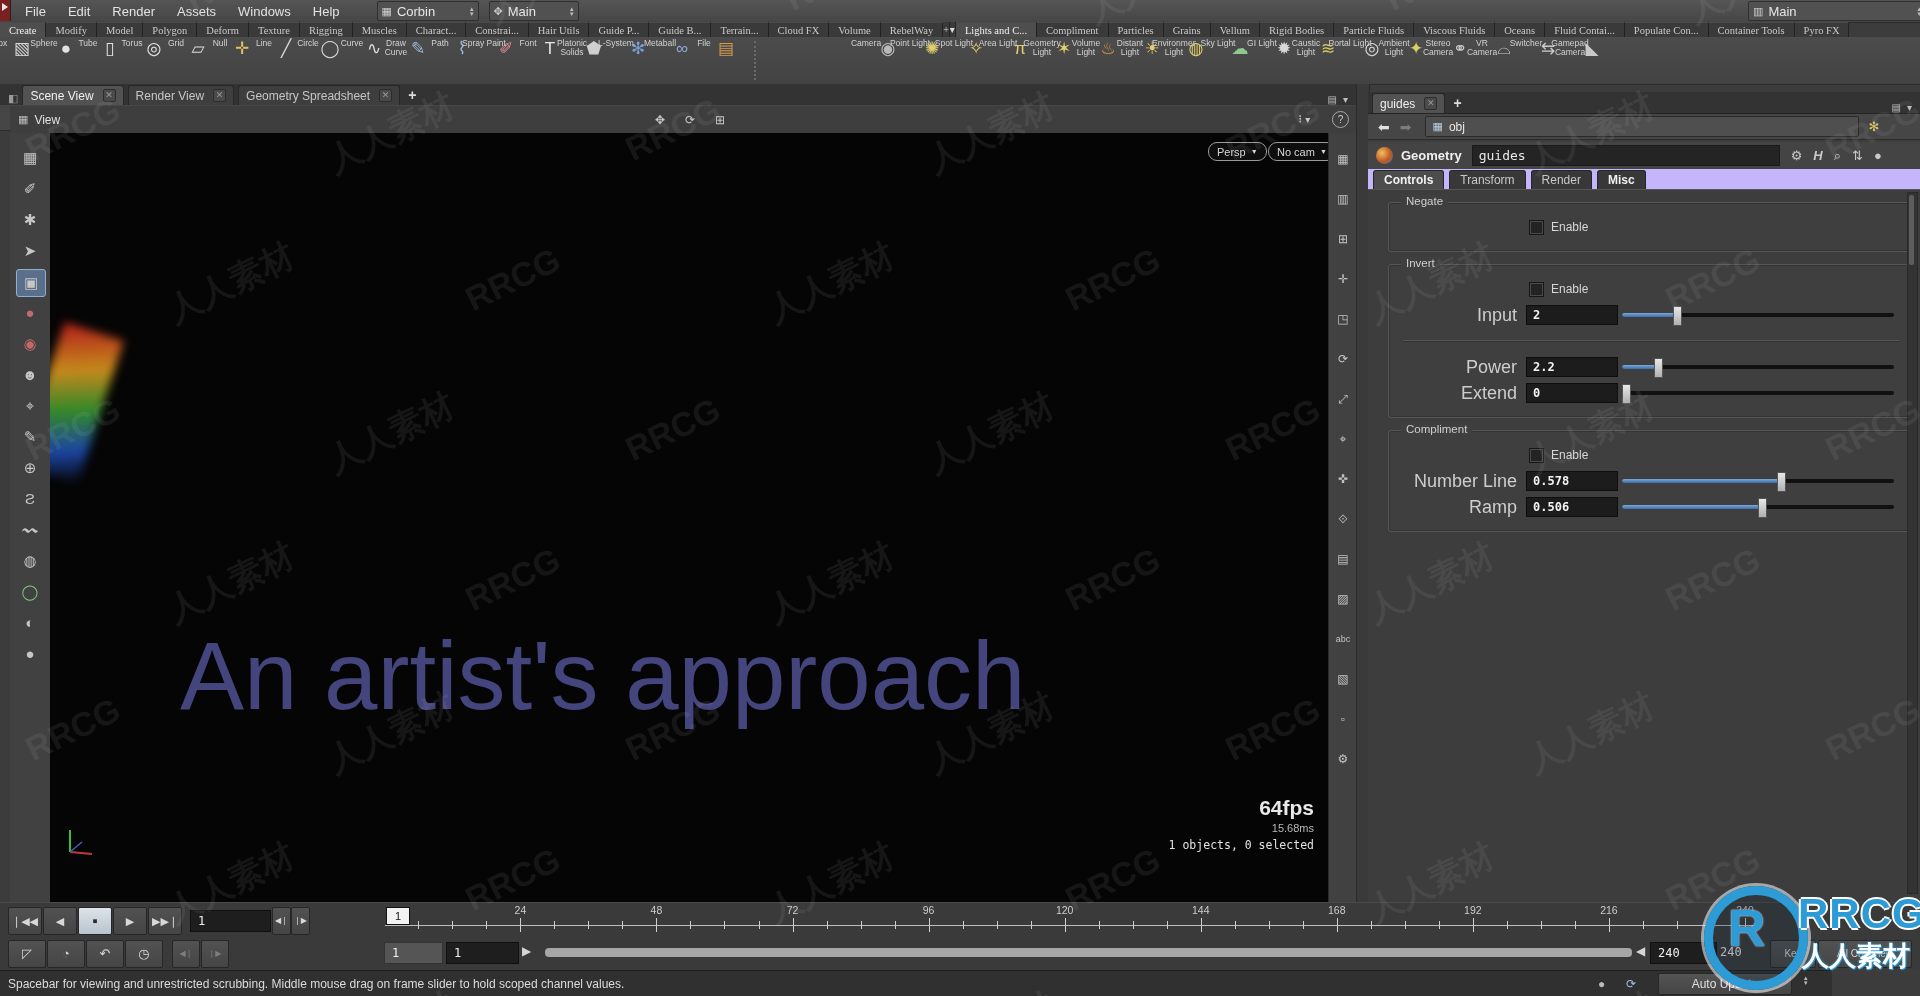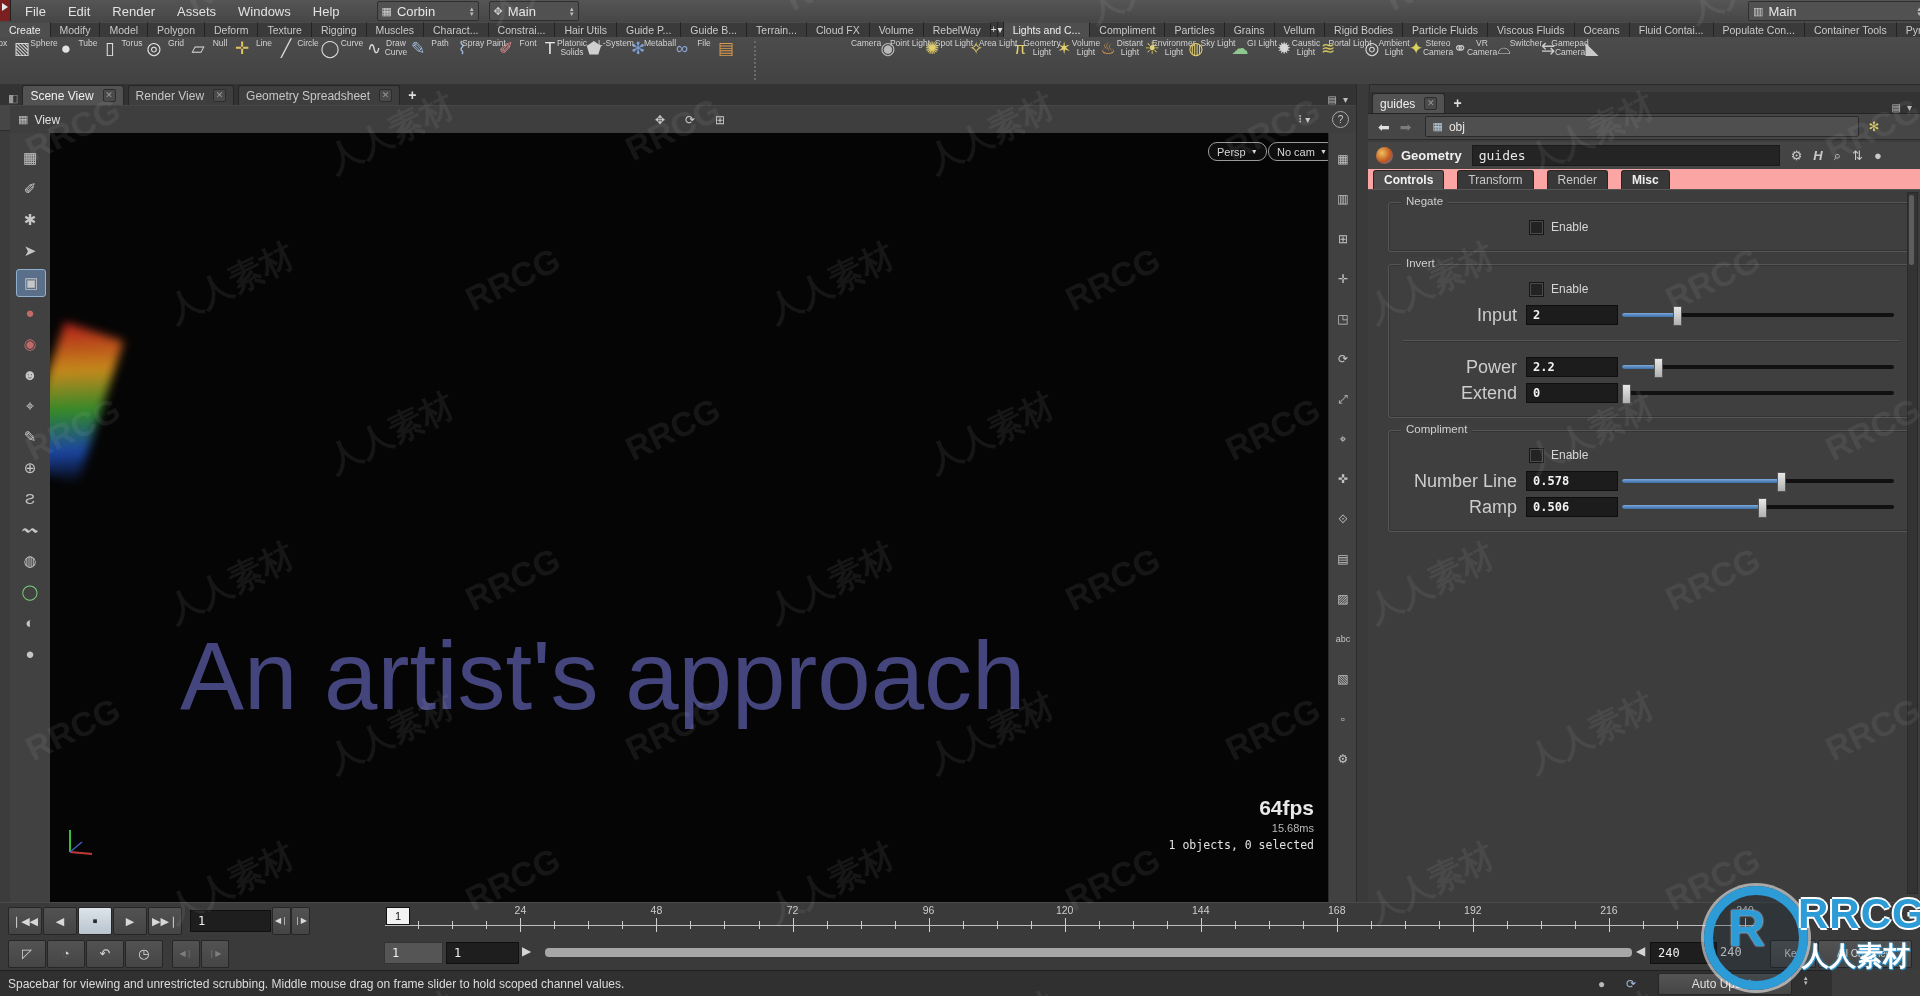--- a/index.html
+++ b/index.html
@@ -16,21 +16,21 @@
   .menu-item{padding:0 11px;font-size:13px;color:#e2e2e2;}
   .combo{display:flex;align-items:center;height:18px;background:#515151;border:1px solid #2f2f2f;
          border-radius:2px;padding:0 4px;margin-left:10px;color:#e6e6e6;font-size:13px;}
   .combo .cicon{margin-right:5px;font-size:11px;color:#cfcfcf;}
   .spin{display:inline-flex;flex-direction:column;line-height:5px;font-size:7px;color:#bfbfbf;margin-left:8px;}
   #corner-badge{left:0;top:0;width:10px;height:21px;background:#7a2020;border-right:1px solid #222;}
   #corner-badge:after{content:"";position:absolute;left:2px;top:3px;border-left:6px solid #e8e8e8;
       border-top:4px solid transparent;border-bottom:4px solid transparent;}
 
   
-  #shelftabs{left:0;top:22px;width:1768px;height:15px;background:#a21caf;display:flex;}
+  #shelftabs{left:0;top:22px;width:1768px;height:15px;background:#a21caf;display:flex;font-family:Liberation Serif, serif;}
   .stab{height:15px;line-height:15px;padding:0 9px;font-size:10.5px;color:#c9c9c9;background:#3a3a3a;
         border-right:1px solid #232323;border-top:1px solid #4a4a4a;white-space:nowrap;}
   .stab.active{background:#4e4e4e;color:#efefef;}
   .stab-btn{width:18px;text-align:center;color:#ddd;background:#3a3a3a;border-right:1px solid #232323;
         height:15px;line-height:15px;font-size:10px;}
   #shelftools{left:0;top:37px;width:1920px;height:47px;background:linear-gradient(#4c4c4c,#424242);
         border-bottom:1px solid #2a2a2a;display:flex;}
   .tool{width:44px;display:flex;flex-direction:column;align-items:center;padding-top:2px;}
   .tool .tglyph{font-size:17px;height:20px;line-height:20px;}
   .tool .tlabel{font-size:8.5px;color:#d2d2d2;text-align:center;line-height:9px;margin-top:1px;
@@ -88,21 +88,21 @@
   #rpane{left:1368px;top:92px;width:552px;height:818px;background:#3d3d3d;}
   #rp-header{position:absolute;left:0;top:50px;width:552px;height:27px;background:#444;border-bottom:1px solid #2a2a2a;
         display:flex;align-items:center;}
   #rp-node-icon{width:17px;height:17px;margin-left:8px;border-radius:50%;
         background:radial-gradient(circle at 35% 35%,#f0c060,#c05820 55%,#5070b0 90%);}
   #rp-node-type{font-weight:bold;color:#f0f0f0;font-size:13px;margin-left:8px;}
   #rp-node-name{margin-left:10px;width:300px;height:19px;background:#242424;border:1px solid #1a1a1a;
         color:#e8e8e8;font-family:"DejaVu Sans Mono",monospace;font-size:13px;display:flex;align-items:center;padding-left:6px;}
   .hdr-icon{color:#c9c9c9;font-size:13px;margin-left:11px;}
   #rp-paramtabs{position:absolute;left:0;top:77px;width:552px;height:20px;display:flex;align-items:flex-end;
-        border-bottom:1px solid #555;background:#fca5a5;gap:8px;}
+        border-bottom:1px solid #555;background:#c4b5fd;}
   .rtab{height:18px;line-height:18px;padding:0 10px;margin-left:5px;background:#383838;border:1px solid #262626;
         border-bottom:none;border-radius:3px 3px 0 0;color:#c8c8c8;font-size:12px;}
   .rtab.active{background:#4d4d4d;color:#f2f2f2;font-weight:bold;}
   .rtab.bold{font-weight:bold;color:#eee;}
   .pgroup{position:absolute;left:20px;width:524px;border:1px solid #565656;border-radius:3px;background:#3f3f3f;
         box-shadow:inset 0 0 0 1px #343434;}
   .pgroup .gtitle{position:absolute;left:12px;top:-8px;background:#3f3f3f;padding:0 5px;color:#cfcfcf;font-size:11.5px;}
   .prow{position:absolute;height:20px;display:flex;align-items:center;width:100%;}
   .plabel{position:absolute;right:calc(100% - 128px);color:#cdcdcd;font-size:18px;white-space:nowrap;}
   .pcheck{position:absolute;left:140px;width:13px;height:13px;background:#232323;border:1px solid #161616;

